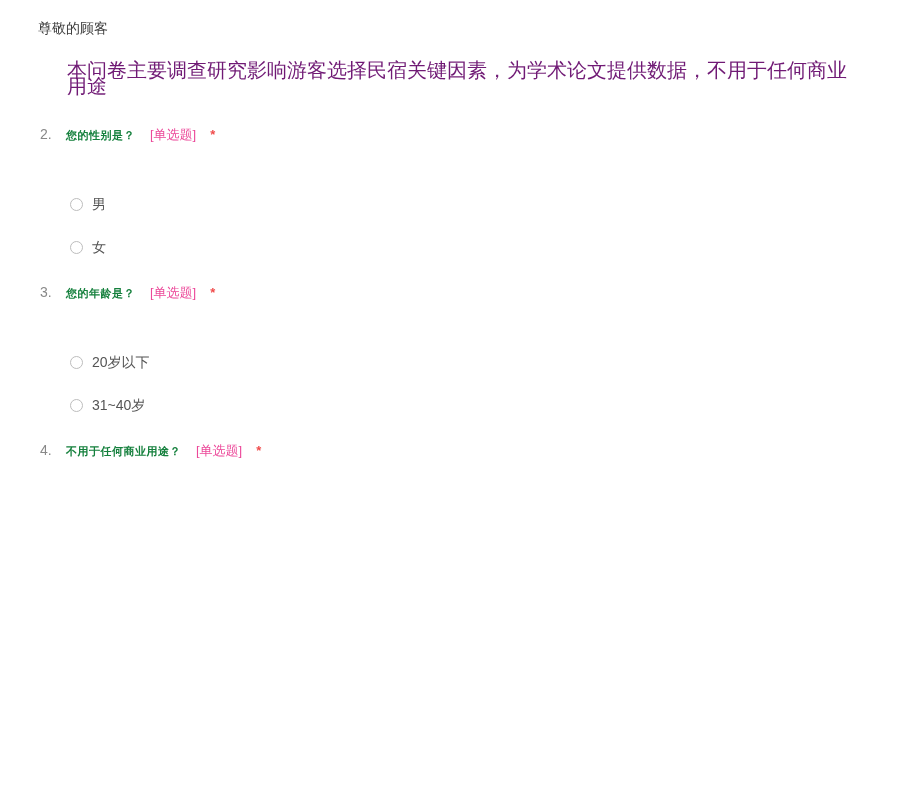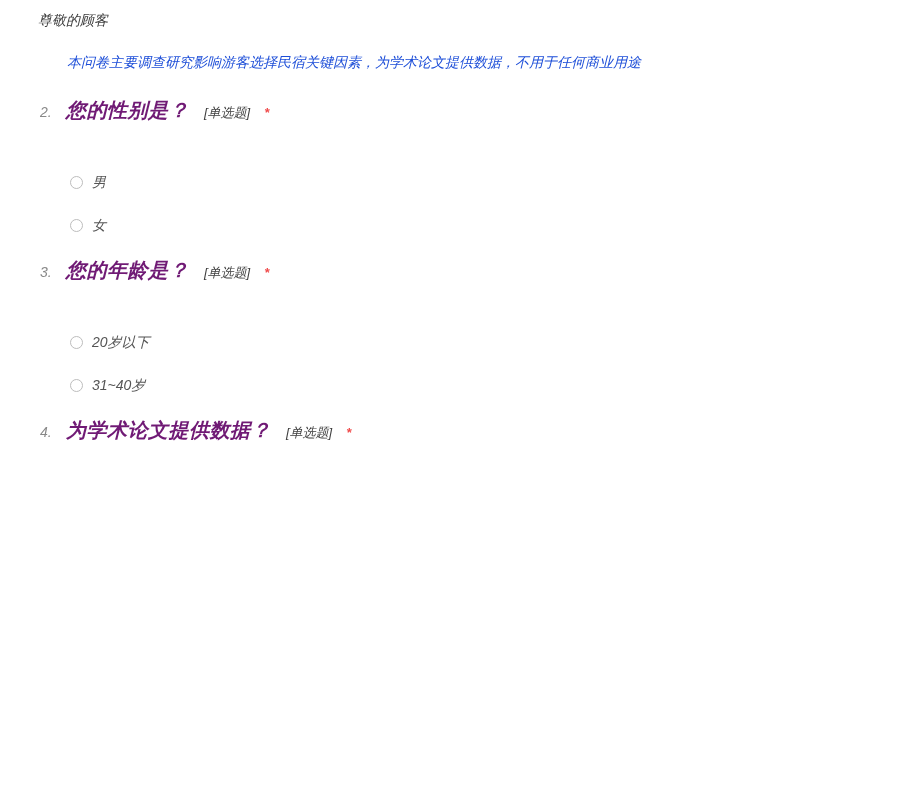--- a/index.html
+++ b/index.html
@@ -7,63 +7,62 @@
     padding: 0;
   }
   body {
     width: 900px;
     height: 800px;
     overflow: hidden;
     background: #ffffff;
     font-family: "Liberation Sans", "DejaVu Sans", sans-serif;
   }
   .page {
-    padding: 12px 40px 0 38px;
+    padding: 20px 40px 0 38px;
     box-sizing: border-box;
-    font-style: italic;
   }
   .greeting {
     font-size: 14px;
     line-height: 16px;
     color: #3c3c3c;
   }
   .intro {
     margin: 26px 0 0 29px;
-    font-size: 14px;
+    font-size: 20px;
     line-height: 16px;
-    color: #1d4ed8;
+    color: #701a75;
   }
   .questions {
     margin-top: 32px;
   }
   .question {
     margin-top: 30px;
     padding-left: 2px;
   }
   .q-head {
     display: flex;
     align-items: baseline;
     line-height: 16px;
   }
   .q-num {
     width: 26px;
     flex: none;
     font-size: 14px;
     color: #888888;
   }
   .q-title {
-    font-size: 20px;
+    font-size: 11px;
     font-weight: bold;
-    color: #701a75;
+    color: #15803d;
     letter-spacing: 0.5px;
   }
   .q-type {
     margin-left: 15px;
     font-size: 13px;
-    color: #404040;
+    color: #ec4899;
   }
   .q-required {
     margin-left: 14px;
     font-size: 13px;
     font-weight: bold;
     color: #f04b4b;
   }
   .options {
     margin-top: 54px;
     margin-left: 30px;
@@ -137,19 +136,19 @@
     <span class="opt-label">31~40岁</span>
   </div>
 
 
 </div>
   </section>
 
   <section class="question">
     <div class="q-head">
       <span class="q-num">4.</span>
-      <span class="q-title">为学术论文提供数据？</span>
+      <span class="q-title">不用于任何商业用途？</span>
       <span class="q-type">[单选题]</span>
       <span class="q-required">*</span>
     </div>
   </section>
 </div>
 </div>
 
 </body></html>

